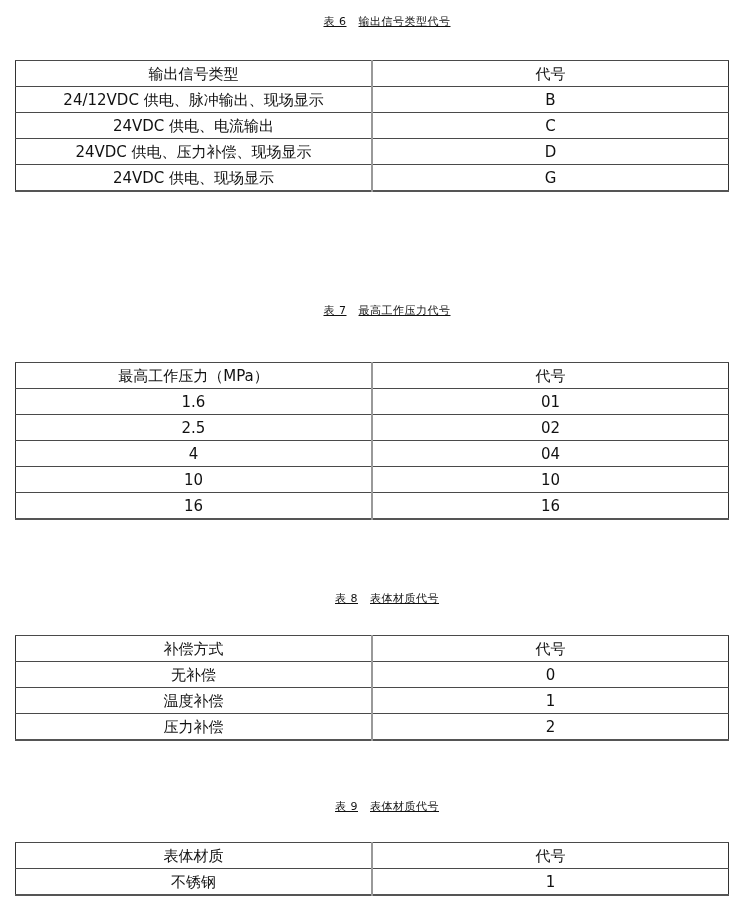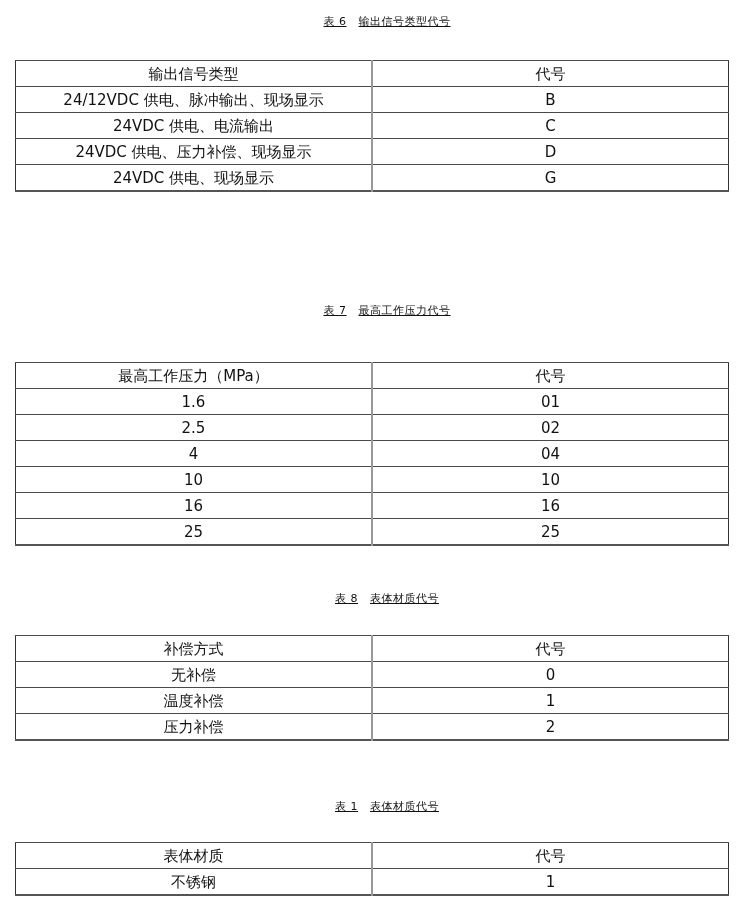--- a/index.html
+++ b/index.html
@@ -88,24 +88,20 @@
     <td class="c2">04</td>
   </tr>
   <tr>
     <td class="c1">10</td>
     <td class="c2">10</td>
   </tr>
   <tr>
     <td class="c1">16</td>
     <td class="c2">16</td>
   </tr>
-  <tr>
-    <td class="c1">25</td>
-    <td class="c2">25</td>
-  </tr>
 </tbody>
   </table>
 
 <div class="caption" id="cap8">
   <span class="num">表 8</span><span>表体材质代号</span>
 </div>
 <table class="spec" id="t8">
   <tbody>
       <tr>
     <td class="c1">补偿方式</td>
@@ -120,21 +116,21 @@
     <td class="c2">1</td>
   </tr>
   <tr>
     <td class="c1">压力补偿</td>
     <td class="c2">2</td>
   </tr>
 </tbody>
   </table>
 
 <div class="caption" id="cap9">
-  <span class="num">表 1</span><span>表体材质代号</span>
+  <span class="num">表 9</span><span>表体材质代号</span>
 </div>
 <table class="spec" id="t9">
   <tbody>
       <tr>
     <td class="c1">表体材质</td>
     <td class="c2">代号</td>
   </tr>
   <tr>
     <td class="c1">不锈钢</td>
     <td class="c2">1</td>

